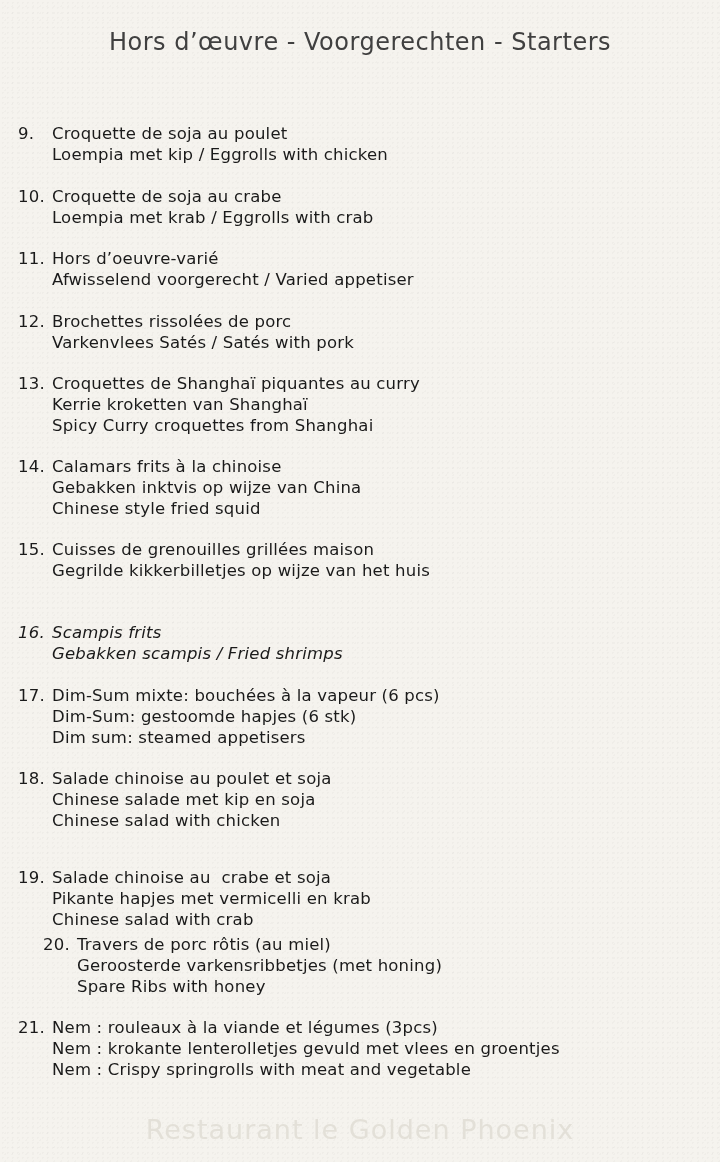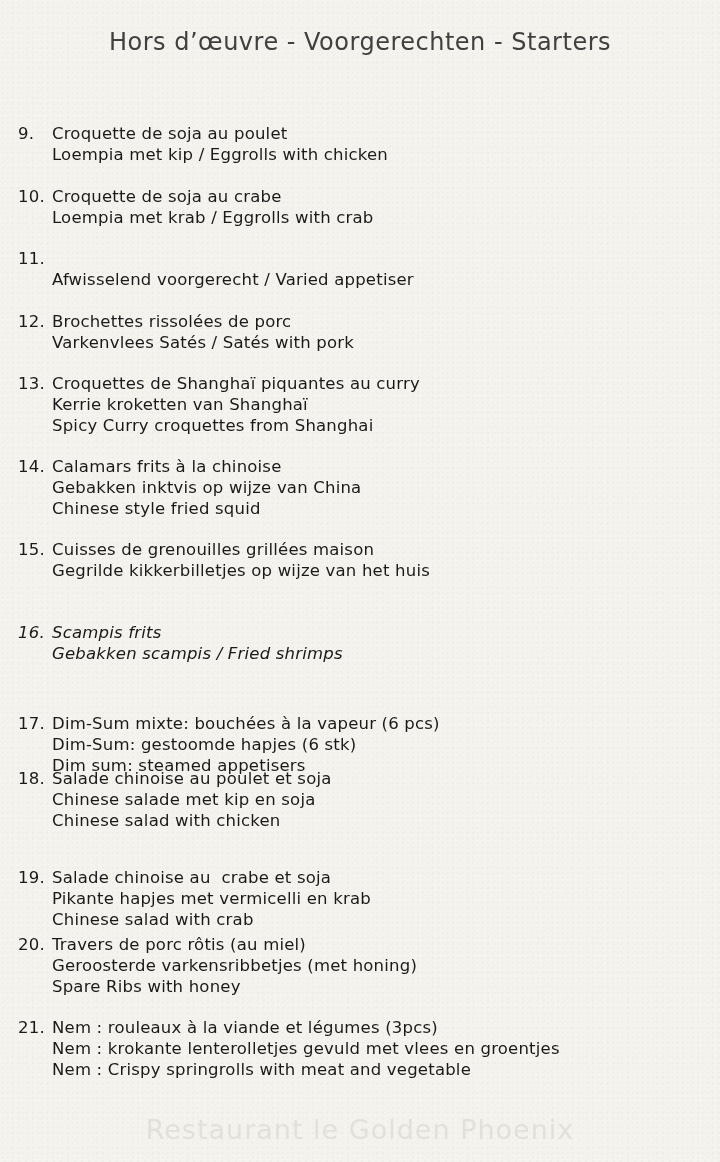--- a/index.html
+++ b/index.html
@@ -43,21 +43,21 @@
 <div class="menu" id="menu">
     <div class="item" style="position: absolute; top: 0px;">
       <div class="line first"><span class="num">9.</span><span>Croquette de soja au poulet</span></div>
       <div class="line sub">Loempia met kip / Eggrolls with chicken</div>
     </div>
     <div class="item" style="position: absolute; top: 63px;">
       <div class="line first"><span class="num">10.</span><span>Croquette de soja au crabe</span></div>
       <div class="line sub">Loempia met krab / Eggrolls with crab</div>
     </div>
     <div class="item" style="position: absolute; top: 125px;">
-      <div class="line first"><span class="num">11.</span></div>
+      <div class="line first"><span class="num">11.</span><span>Hors d’oeuvre-varié</span></div>
       <div class="line sub">Afwisselend voorgerecht / Varied appetiser</div>
     </div>
     <div class="item" style="position: absolute; top: 188px;">
       <div class="line first"><span class="num">12.</span><span>Brochettes rissolées de porc</span></div>
       <div class="line sub">Varkenvlees Satés / Satés with pork</div>
     </div>
     <div class="item" style="position: absolute; top: 250px;">
       <div class="line first"><span class="num">13.</span><span>Croquettes de Shanghaï piquantes au curry</span></div>
       <div class="line sub">Kerrie kroketten van Shanghaï</div>
       <div class="line sub">Spicy Curry croquettes from Shanghai</div>
@@ -68,36 +68,36 @@
       <div class="line sub">Chinese style fried squid</div>
     </div>
     <div class="item" style="position: absolute; top: 416px;">
       <div class="line first"><span class="num">15.</span><span>Cuisses de grenouilles grillées maison</span></div>
       <div class="line sub">Gegrilde kikkerbilletjes op wijze van het huis</div>
     </div>
     <div class="item" style="position: absolute; top: 499px; font-style: italic;">
       <div class="line first"><span class="num">16.</span><span>Scampis frits</span></div>
       <div class="line sub">Gebakken scampis / Fried shrimps</div>
     </div>
-    <div class="item" style="position: absolute; top: 562px; margin-top: 28px;">
+    <div class="item" style="position: absolute; top: 562px;">
       <div class="line first"><span class="num">17.</span><span>Dim-Sum mixte: bouchées à la vapeur (6 pcs)</span></div>
       <div class="line sub">Dim-Sum: gestoomde hapjes (6 stk)</div>
       <div class="line sub">Dim sum: steamed appetisers</div>
     </div>
     <div class="item" style="position: absolute; top: 645px;">
       <div class="line first"><span class="num">18.</span><span>Salade chinoise au poulet et soja</span></div>
       <div class="line sub">Chinese salade met kip en soja</div>
       <div class="line sub">Chinese salad with chicken</div>
     </div>
     <div class="item" style="position: absolute; top: 744px;">
       <div class="line first"><span class="num">19.</span><span>Salade chinoise au  crabe et soja</span></div>
       <div class="line sub">Pikante hapjes met vermicelli en krab</div>
       <div class="line sub">Chinese salad with crab</div>
     </div>
-    <div class="item" style="position: absolute; top: 811px;">
+    <div class="item" style="position: absolute; top: 811px; margin-left: 25px;">
       <div class="line first"><span class="num">20.</span><span>Travers de porc rôtis (au miel)</span></div>
       <div class="line sub">Geroosterde varkensribbetjes (met honing)</div>
       <div class="line sub">Spare Ribs with honey</div>
     </div>
     <div class="item" style="position: absolute; top: 894px;">
       <div class="line first"><span class="num">21.</span><span>Nem : rouleaux à la viande et légumes (3pcs)</span></div>
       <div class="line sub">Nem : krokante lenterolletjes gevuld met vlees en groentjes</div>
       <div class="line sub">Nem : Crispy springrolls with meat and vegetable</div>
     </div>
   </div>

